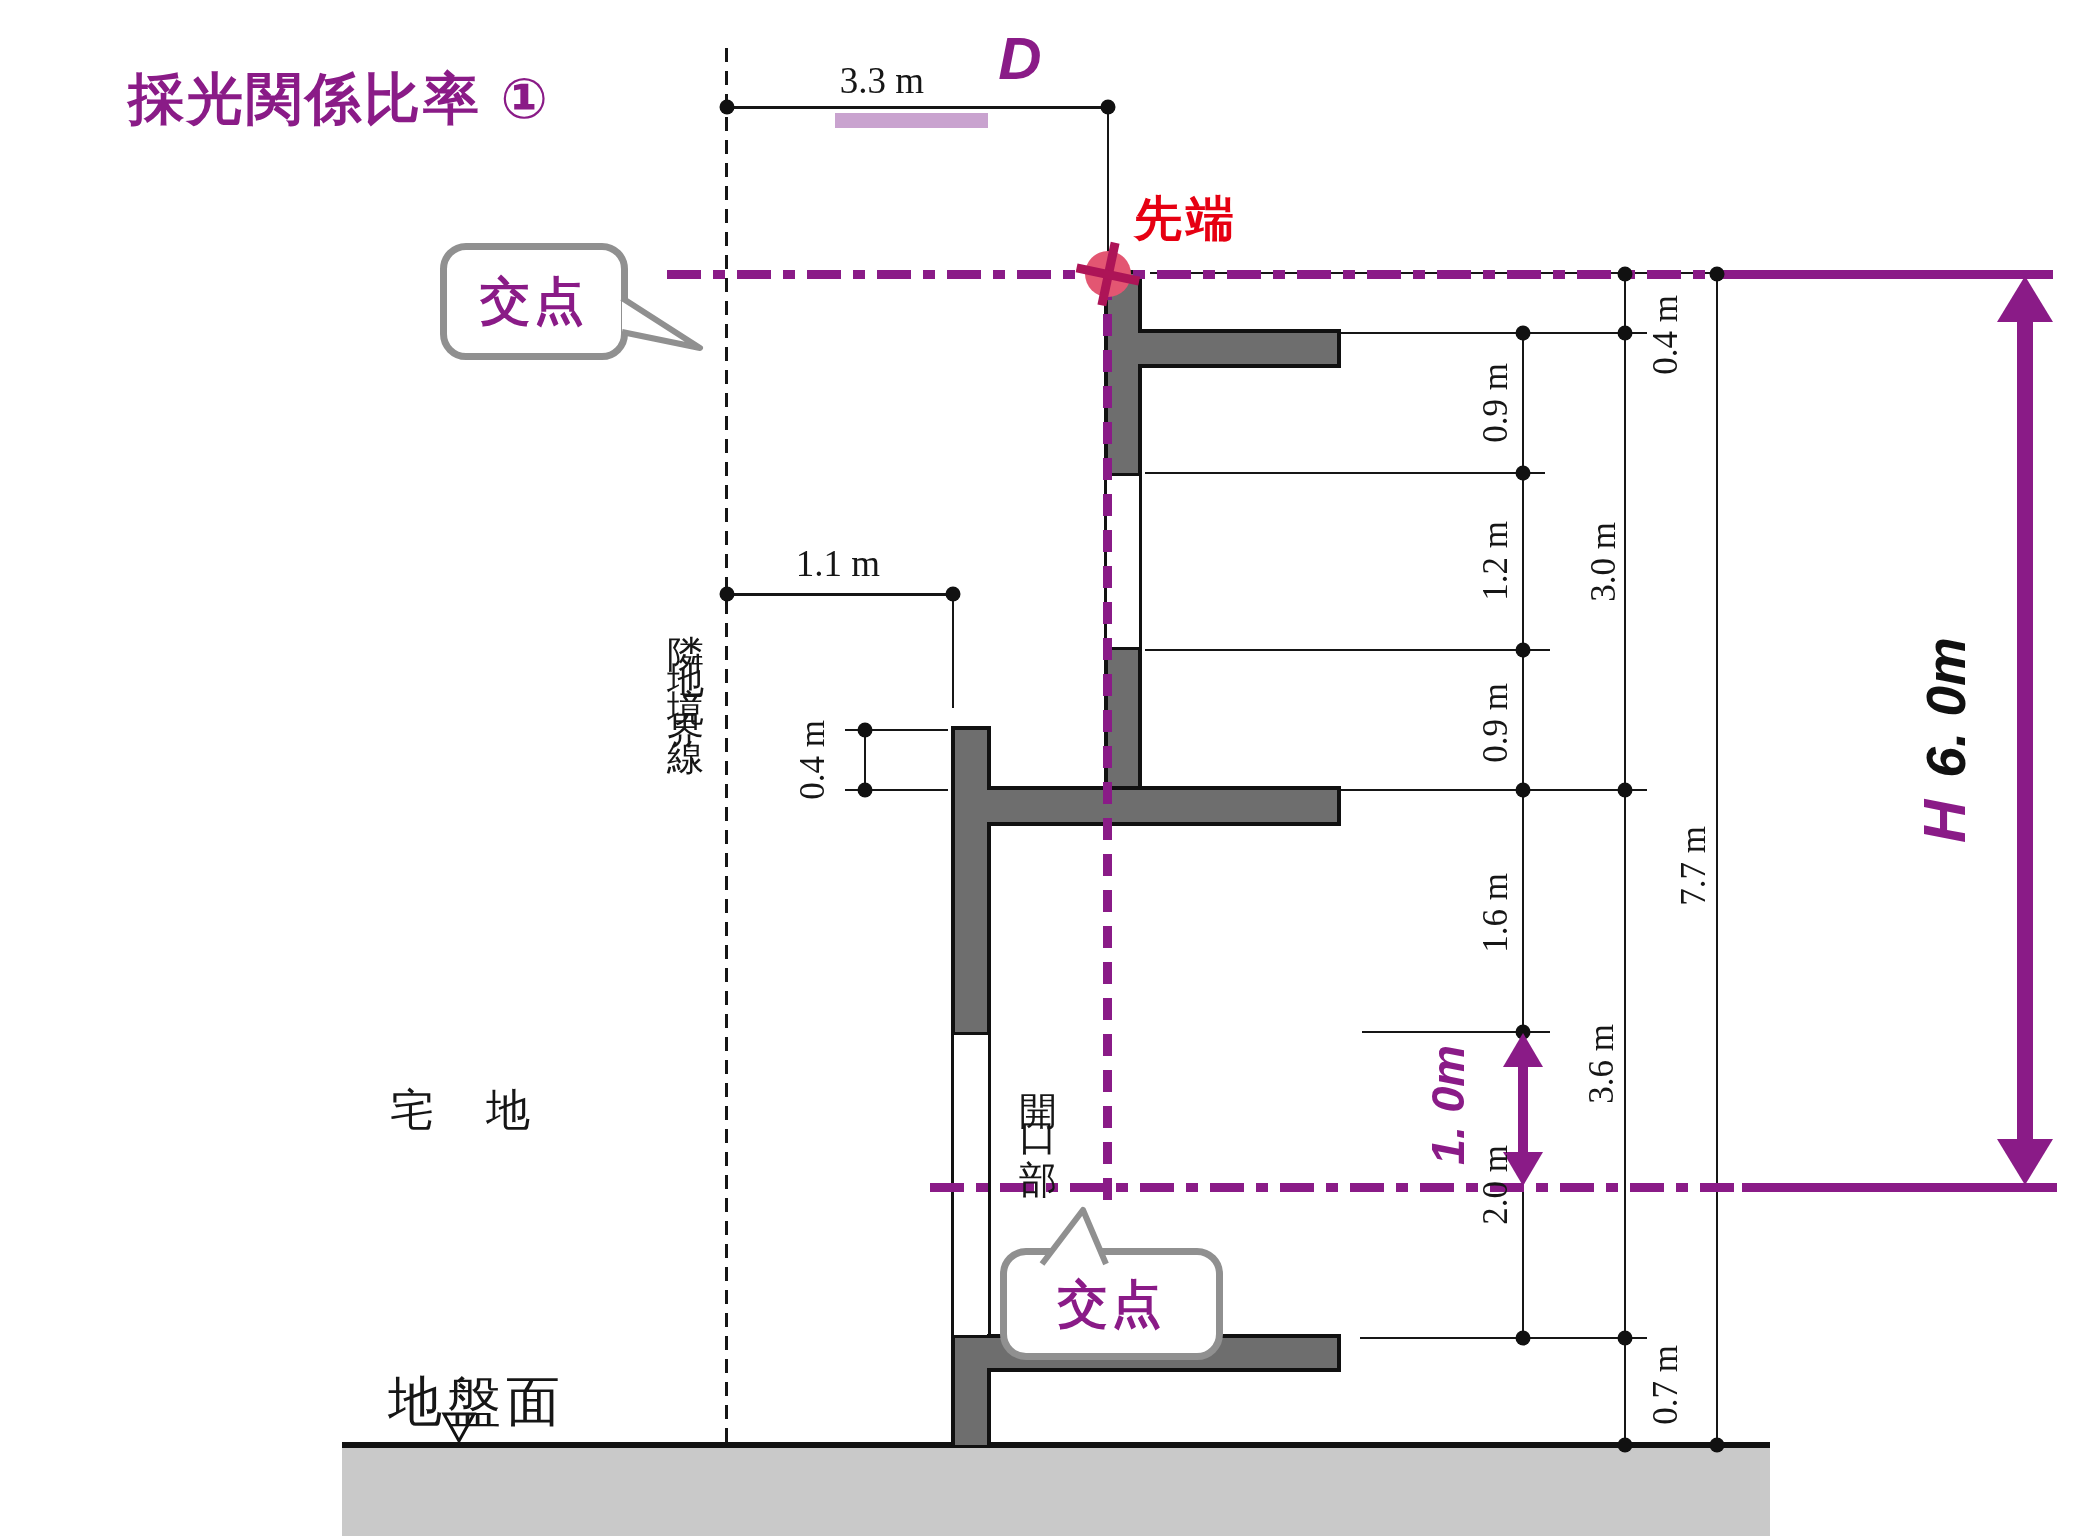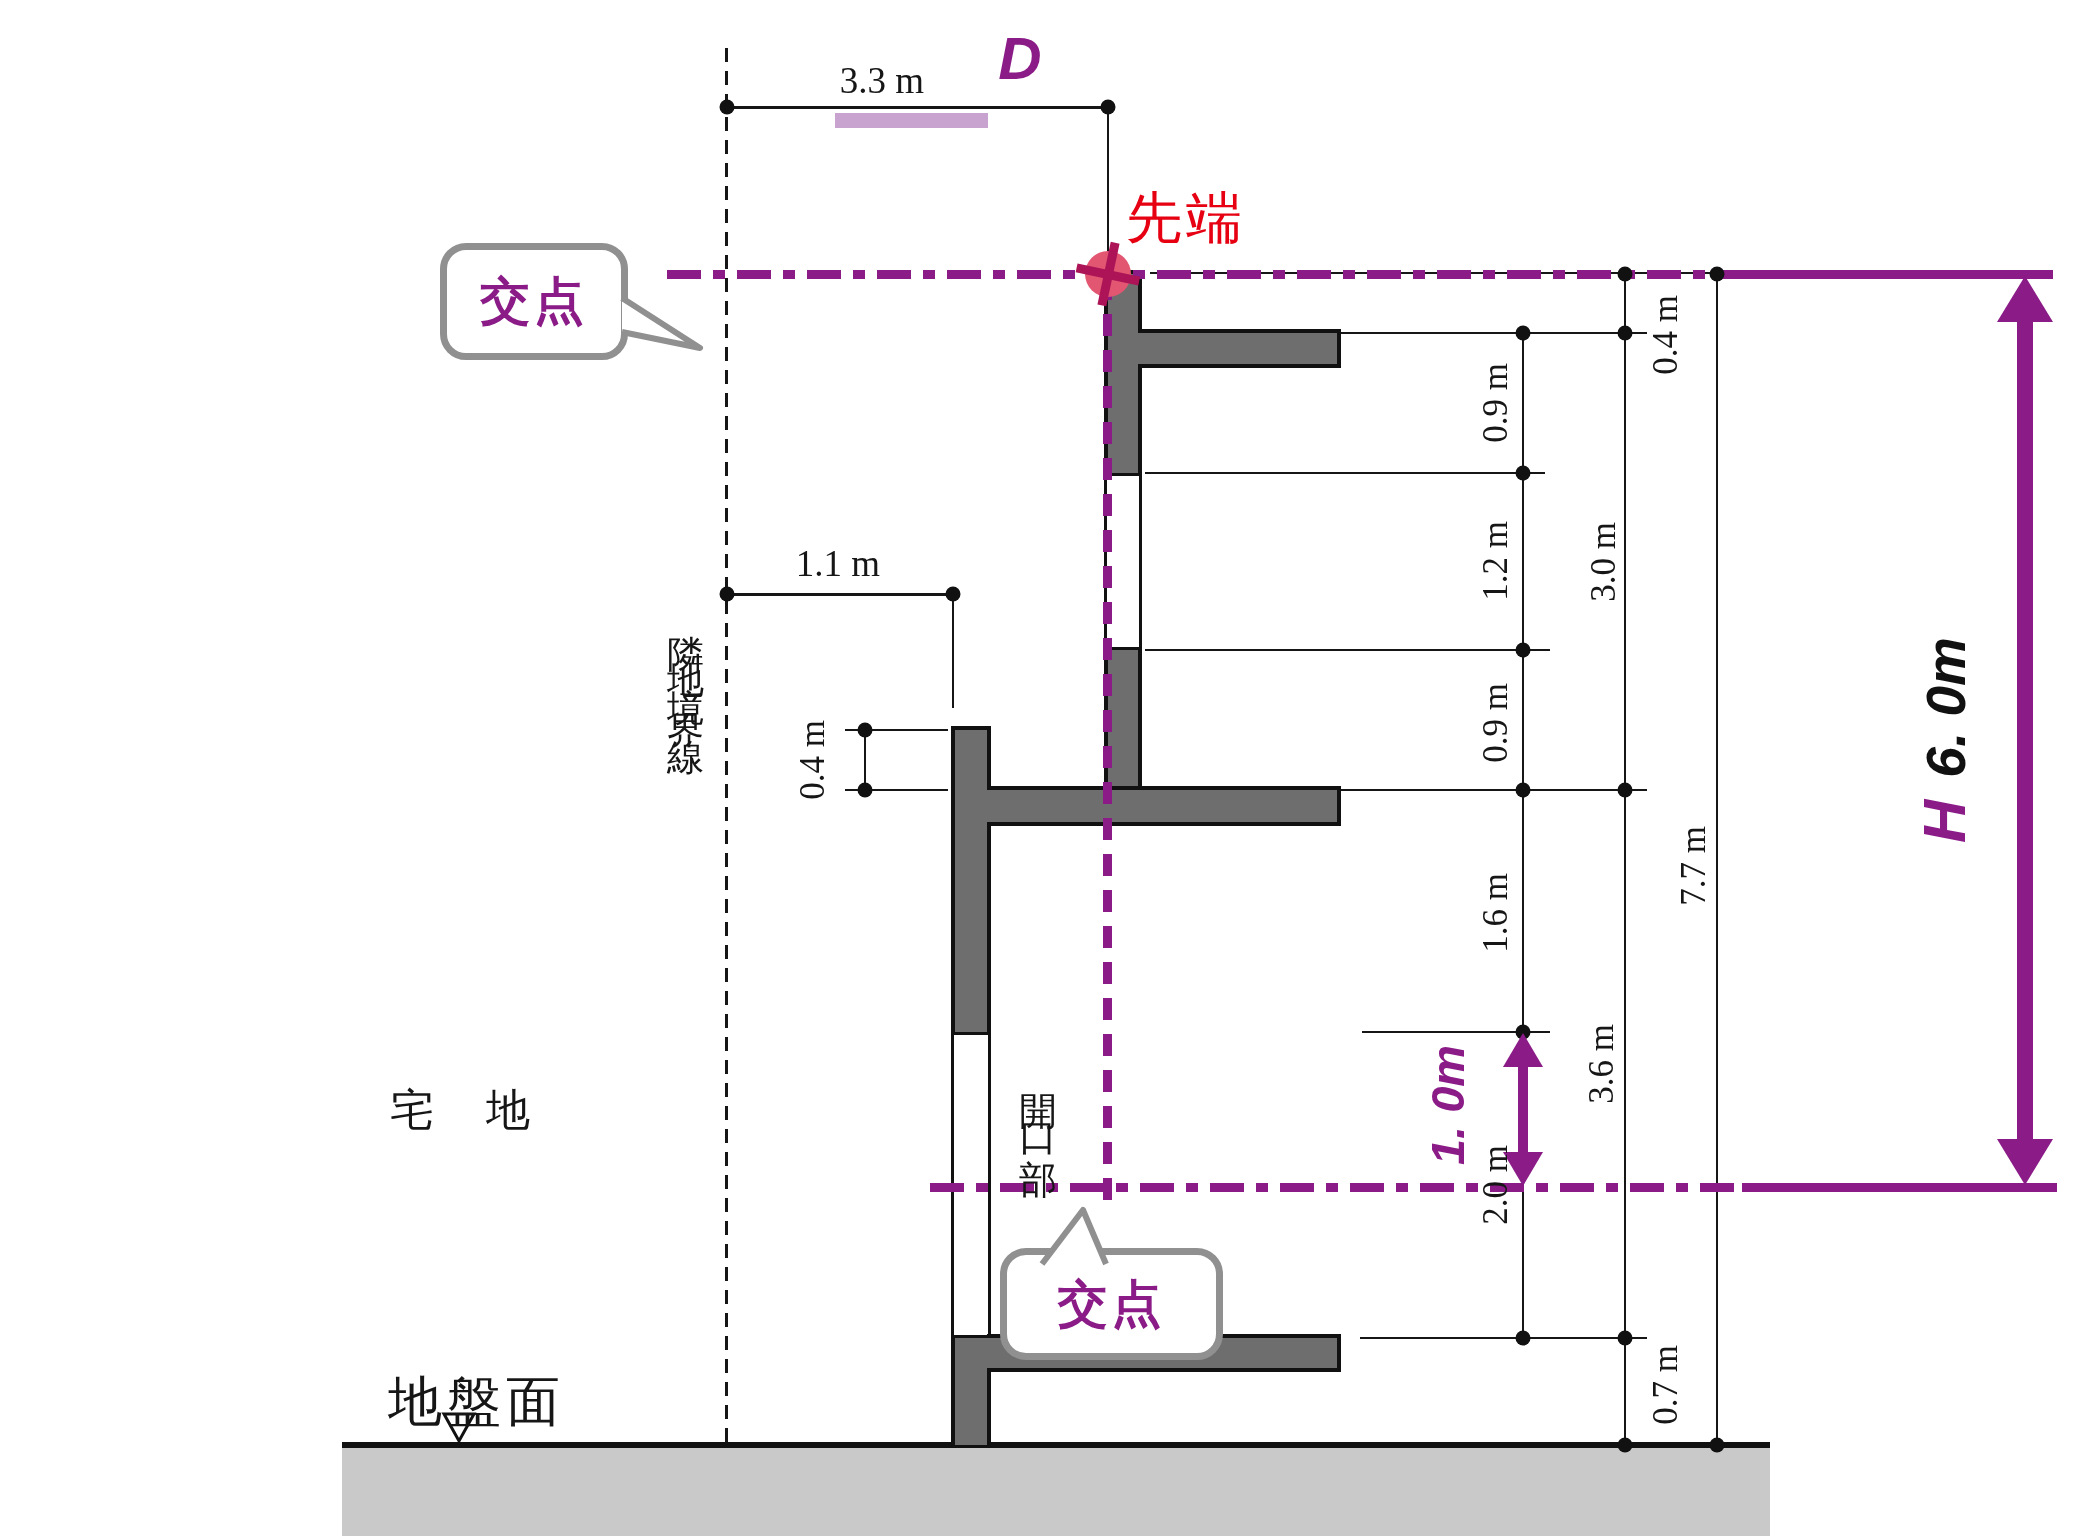--- a/index.html
+++ b/index.html
@@ -120,30 +120,31 @@
 
   <div class="bubble" style="left:440px;top:243px;width:188px;height:117px;">交点</div>
   <svg class="tailsvg" style="left:618px;top:292px;" width="100" height="70" viewBox="0 0 100 70">
     <path d="M4,6 L82,56 L4,40" fill="#fff" stroke="#909090" stroke-width="6" stroke-linejoin="round"></path>
   </svg>
   <div class="bubble" style="left:1000px;top:1248px;width:223px;height:112px;">交点</div>
   <svg class="tailsvg" style="left:1038px;top:1206px;" width="80" height="62" viewBox="0 0 80 62">
     <path d="M4,58 L45,4 L68,58" fill="#fff" stroke="#909090" stroke-width="6" stroke-linejoin="round"></path>
   </svg>
 
+  <div class="abs purple" style="left:128px;top:62px;font-size:56px;font-weight:bold;letter-spacing:3px;">採光関係比率 ①</div>
 
   <div class="abs purple ctr" style="left:1020px;top:58px;font-size:60px;font-weight:bold;font-style:italic;">D</div>
 
   <div class="abs serif ctr" style="left:882px;top:80px;font-size:37px;">3.3 m</div>
 
   <div class="abs serif ctr" style="left:838px;top:563px;font-size:37px;">1.1 m</div>
 
   <div class="abs serif rot" style="left:813px;top:760px;font-size:35px;">0.4 m</div>
 
-  <div class="abs ctr" style="left:1186px;top:219px;font-size:56px;font-weight:normal;color:#e60012;letter-spacing:4px;z-index:32;">先端</div>
+  <div class="abs ctr" style="left:1186px;top:219px;font-size:48px;font-weight:bold;color:#e60012;letter-spacing:4px;z-index:32;">先端</div>
 
   <div class="vtext" style="left:660px;top:606px;font-size:37px;letter-spacing:26px;">隣地境界線</div>
   <div class="abs serif" style="left:390px;top:1081px;font-size:44px;letter-spacing:52px;">宅地</div>
   <div class="abs serif" style="left:388px;top:1366px;font-size:54px;letter-spacing:5px;">地盤面</div>
   <div class="vtext" style="left:1012px;top:1064px;font-size:38px;letter-spacing:32px;z-index:20;">開口部</div>
 
   <div class="dim-label serif rot" style="left:1666px;top:335px;">0.4 m</div>
   <div class="dim-label serif rot" style="left:1496px;top:403px;">0.9 m</div>
   <div class="dim-label serif rot" style="left:1496px;top:561px;">1.2 m</div>
   <div class="dim-label serif rot" style="left:1496px;top:723px;">0.9 m</div>

